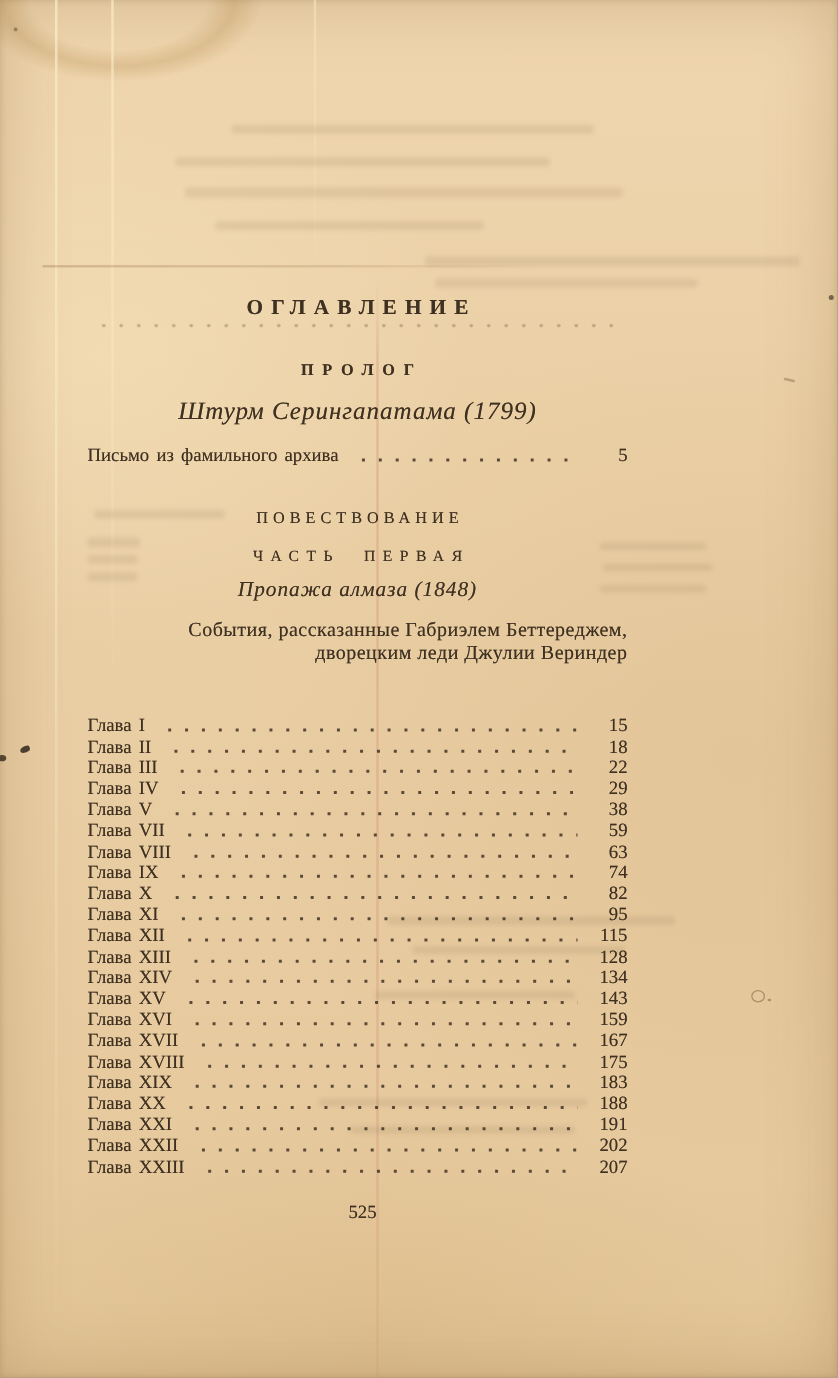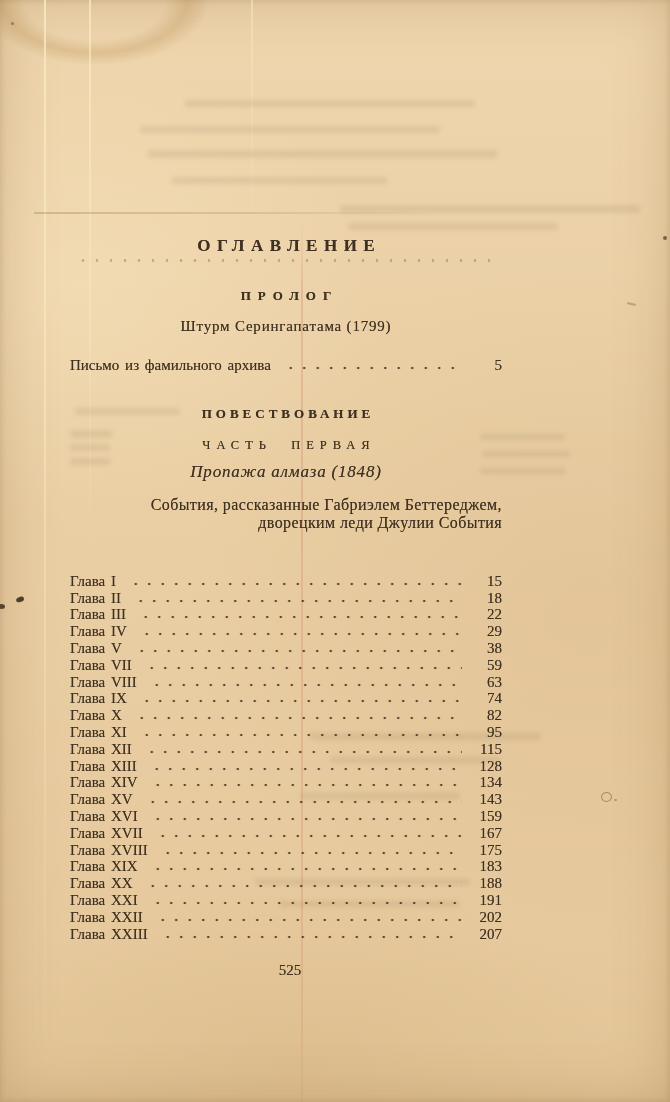--- a/index.html
+++ b/index.html
@@ -59,22 +59,22 @@
   .s4{left:663px;top:236px;width:4px;height:4px;background:#4a3a26;border-radius:50%;opacity:0.7;}
   .s5{left:627px;top:303px;width:9px;height:2px;background:#8a7454;border-radius:2px;opacity:0.5;transform:rotate(12deg);}
   .ring{left:601px;top:792px;width:9px;height:8px;border:1.6px solid rgba(125,95,60,0.55);border-radius:50%;}
   .ring-dot{left:614px;top:799px;width:3px;height:2px;background:rgba(125,95,60,0.5);border-radius:50%;}
   
   .content{position:absolute;left:70px;top:0;width:432px;}
   .content .line{position:absolute;width:100%;text-align:center;white-space:nowrap;
     text-shadow:0 0 0.5px rgba(63,49,34,0.65);}
   .title   {top:236px;font-size:17px;font-weight:700;letter-spacing:6.5px;padding-left:6.5px;box-sizing:border-box;}
   .h-prolog{top:288px;font-size:13px;font-weight:700;letter-spacing:7px;padding-left:7px;box-sizing:border-box;}
-  .sub1    {top:318px;font-size:15px;letter-spacing:0.8px;}
-  .h-narr  {top:406px;font-size:13px;font-weight:700;letter-spacing:4px;padding-left:4px;box-sizing:border-box;}
+  .sub1    {top:318px;font-size:20px;font-style:italic;letter-spacing:0.8px;}
+  .h-narr  {top:406px;font-size:13px;font-weight:400;letter-spacing:4px;padding-left:4px;box-sizing:border-box;}
   .h-part  {top:438px;font-size:12.5px;font-weight:400;letter-spacing:6px;word-spacing:10px;padding-left:6px;box-sizing:border-box;}
   .sub2    {top:462px;font-size:17px;font-style:italic;letter-spacing:0.8px;}
   .note{position:absolute;top:496px;width:100%;text-align:right;font-size:16px;line-height:18px;
     letter-spacing:0.4px;text-shadow:0 0 0.5px rgba(63,49,34,0.65);}
   .toc-row{display:flex;align-items:flex-end;height:16.8px;font-size:15px;
     text-shadow:0 0 0.5px rgba(63,49,34,0.6);}
   .toc-row .lbl{white-space:pre;word-spacing:2px;}
   .toc-row .leader{flex:1;align-self:stretch;margin:0 6px 0 9px;
     background:radial-gradient(circle,rgba(63,49,34,0.85) 1.1px,rgba(63,49,34,0) 1.6px) left 4px bottom 4px / 13.5px 4px repeat-x;}
   .toc-row .num{min-width:34px;text-align:right;}
@@ -134,21 +134,21 @@
       <span class="leader"></span>
       <span class="num">5</span>
     </div>
 
     <div class="line h-narr">ПОВЕСТВОВАНИЕ</div>
     <div class="line h-part">ЧАСТЬ ПЕРВАЯ</div>
     <div class="line sub2">Пропажа алмаза (1848)</div>
 
     <div class="note">
       <div>События, рассказанные Габриэлем Беттереджем,</div>
-      <div>дворецким леди Джулии События</div>
+      <div>дворецким леди Джулии Вериндер</div>
     </div>
 
     <div class="chapters">
         <div class="toc-row">
           <span class="lbl">Глава I</span>
           <span class="leader"></span>
           <span class="num">15</span>
         </div>
         <div class="toc-row">
           <span class="lbl">Глава II</span>

